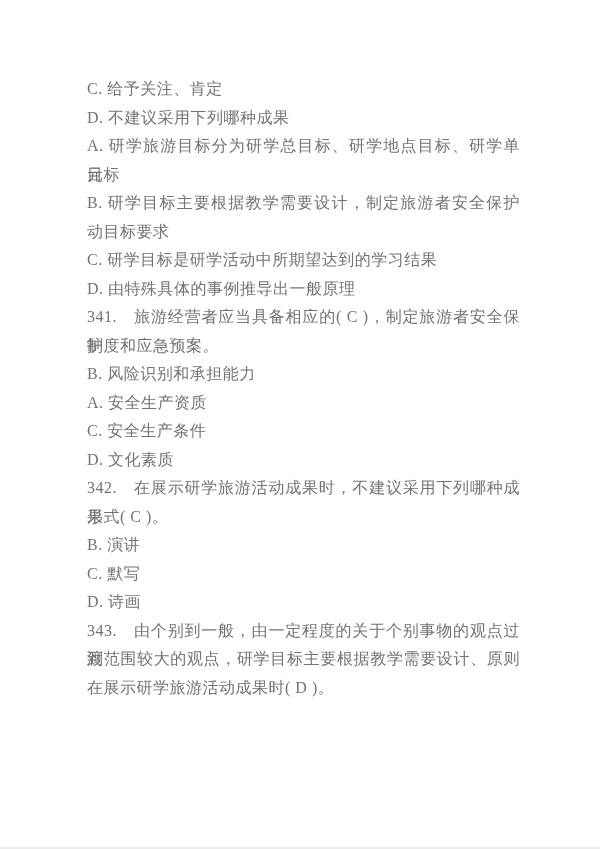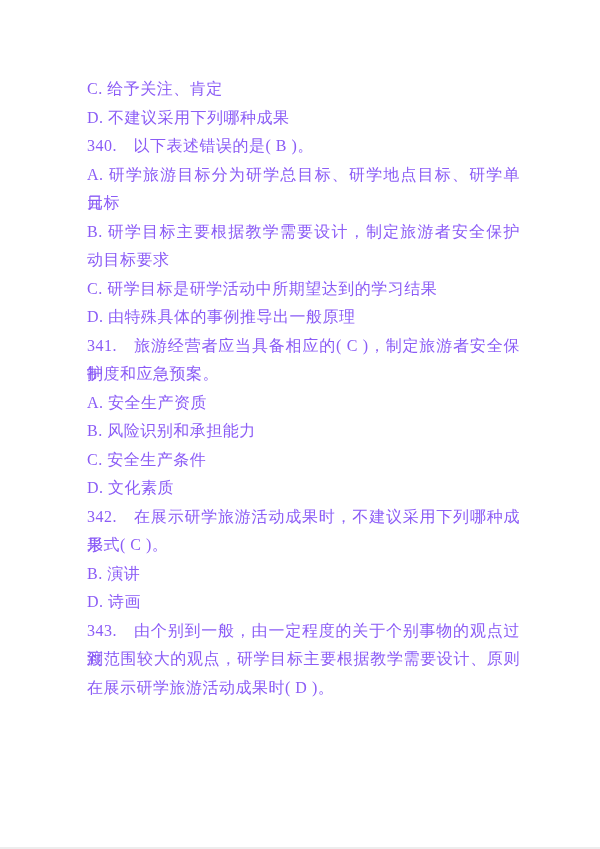--- a/index.html
+++ b/index.html
@@ -42,38 +42,38 @@
     bottom: 0;
     width: 100%;
     height: 2px;
     background: #ededed;
   }
 </style>
 </head>
 <body>
 
 <div class="page">
-  <div class="text-block" id="question-lines" style="color: #8b5cf6;">
+  <div class="text-block" id="question-lines" style="color: #737373;">
       <div class="line">C. 给予关注、肯定</div>
       <div class="line">D. 不建议采用下列哪种成果</div>
-      <div class="line">340.　以下表述错误的是( B )。</div>
       <div class="line fill">A. 研学旅游目标分为研学总目标、研学地点目标、研学单元</div>
       <div class="line">目标</div>
       <div class="line fill">B. 研学目标主要根据教学需要设计，制定旅游者安全保护</div>
       <div class="line">动目标要求</div>
       <div class="line">C. 研学目标是研学活动中所期望达到的学习结果</div>
       <div class="line">D. 由特殊具体的事例推导出一般原理</div>
       <div class="line fill">341.　旅游经营者应当具备相应的( C )，制定旅游者安全保护</div>
       <div class="line">制度和应急预案。</div>
+      <div class="line">B. 风险识别和承担能力</div>
       <div class="line">A. 安全生产资质</div>
-      <div class="line">B. 风险识别和承担能力</div>
       <div class="line">C. 安全生产条件</div>
       <div class="line">D. 文化素质</div>
       <div class="line fill">342.　在展示研学旅游活动成果时，不建议采用下列哪种成果</div>
       <div class="line">形式( C )。</div>
       <div class="line">B. 演讲</div>
+      <div class="line">C. 默写</div>
       <div class="line">D. 诗画</div>
       <div class="line fill">343.　由个别到一般，由一定程度的关于个别事物的观点过渡</div>
       <div class="line fill">到范围较大的观点，研学目标主要根据教学需要设计、原则</div>
       <div class="line">在展示研学旅游活动成果时( D )。</div>
     </div>
   <div class="page-bottom-edge"></div>
 </div>
 
 </body></html>

